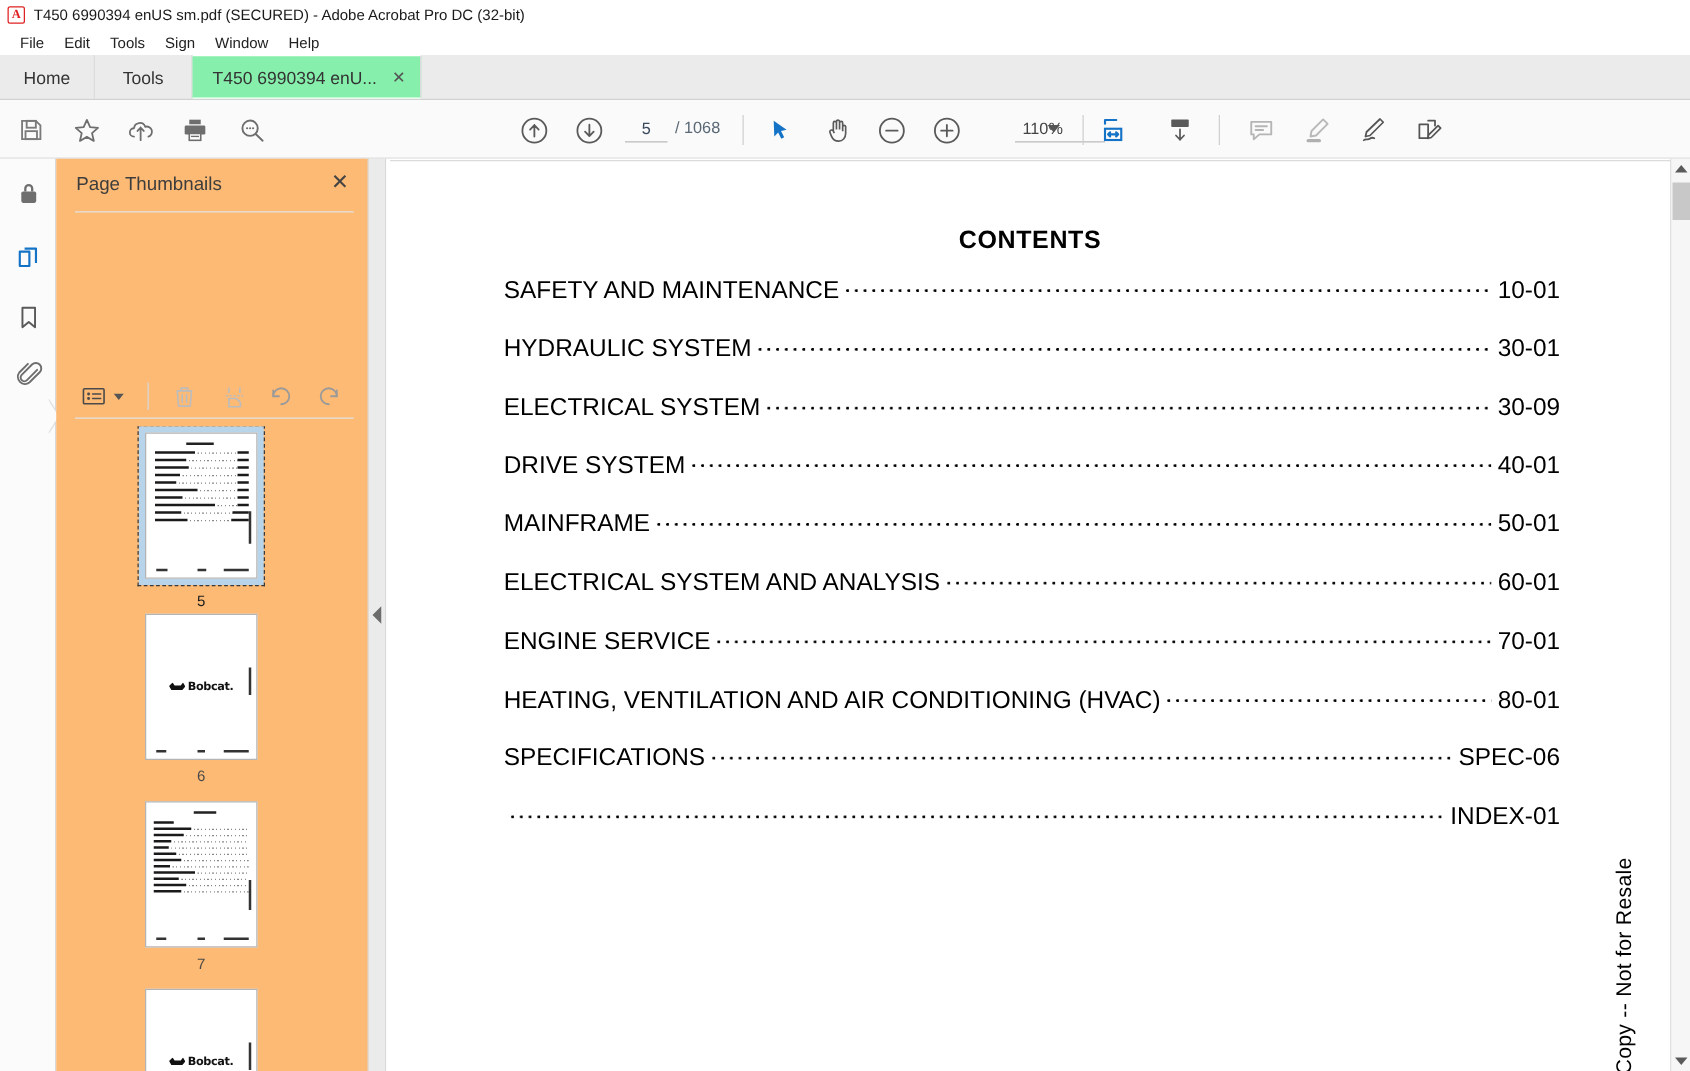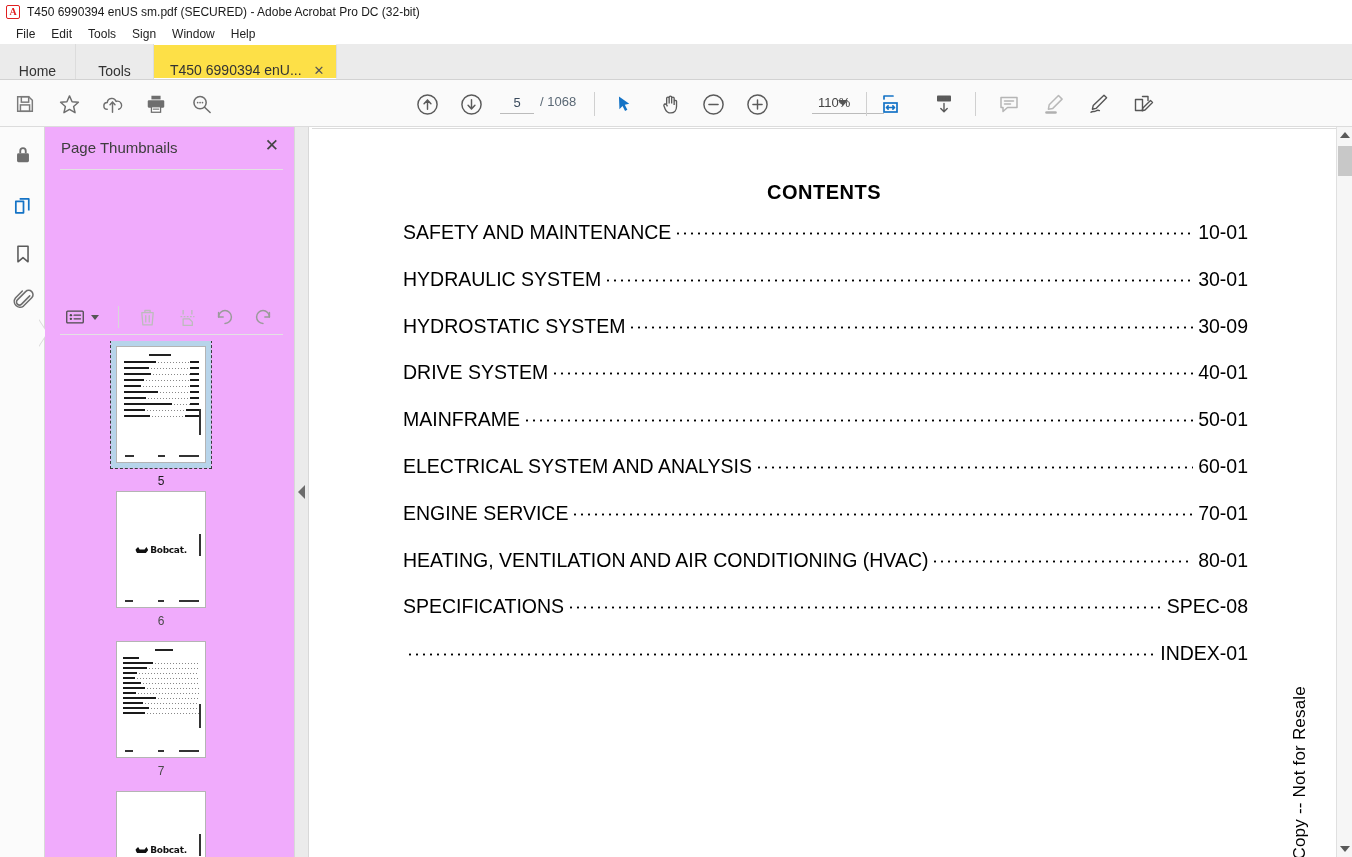--- a/index.html
+++ b/index.html
@@ -40,28 +40,28 @@
   }
 
   
   .tabstrip {
     position: absolute; left: 0; top: 44px; width: 1352px; height: 36px;
     background: #ebebeb;
     border-bottom: 1px solid #d2d2d2;
     display: flex; align-items: stretch;
   }
   .tab {
-    display: flex; align-items: flex-end; justify-content: center;
+    display: flex; align-items: center; justify-content: center;
     font-size: 14px; color: #333; padding: 0 20px; white-space: nowrap;
     border-right: 1px solid #dcdcdc;
   }
   .tab.home { width: 76px; padding: 0; }
   .tab.tools { width: 78px; padding: 0; }
   .tab.doc {
-    background: #fde047; border-top: 1px solid #ffffff;
+    background: #86efac; border-top: 1px solid #ffffff;
     border-bottom: 1px solid #ffffff;
     padding: 0 12px 0 16px; position: relative; gap: 12px;
     min-width: 175px;
   }
   .tab-close { font-size: 13px; color: #555; cursor: pointer; }
 
   
   .toolbar {
     position: absolute; left: 0; top: 80px; width: 1352px; height: 47px;
     background: #fafafa; border-bottom: 1px solid #dcdcdc;
@@ -112,21 +112,21 @@
     position: absolute; left: 38px; top: 192px;
     width: 0; height: 0;
     border-top: 14px solid transparent; border-bottom: 14px solid transparent;
     border-left: 9px solid #fbfbfb;
     filter: drop-shadow(1px 0 0 #d8d8d8);
   }
 
   
   .thumbpanel {
     position: absolute; left: 45px; top: 127px; width: 250px; height: 730px;
-    background: #f0abfc; border-right: 1px solid #d8d8d8;
+    background: #fdba74; border-right: 1px solid #d8d8d8;
   }
   .tp-title {
     position: absolute; left: 16px; top: 12px;
     font-size: 15px; color: #3d3d3d;
   }
   .tp-close {
     position: absolute; right: 15px; top: 10px;
     font-size: 17px; color: #444; cursor: pointer; line-height: 1;
   }
   .tp-rule {
@@ -621,21 +621,21 @@
           <span class="toc-label">SAFETY AND MAINTENANCE</span>
           <span class="toc-leader"></span>
           <span class="toc-page">10-01</span>
         </div>
         <div class="toc-row">
           <span class="toc-label">HYDRAULIC SYSTEM</span>
           <span class="toc-leader"></span>
           <span class="toc-page">30-01</span>
         </div>
         <div class="toc-row">
-          <span class="toc-label">HYDROSTATIC SYSTEM</span>
+          <span class="toc-label">ELECTRICAL SYSTEM</span>
           <span class="toc-leader"></span>
           <span class="toc-page">30-09</span>
         </div>
         <div class="toc-row">
           <span class="toc-label">DRIVE SYSTEM</span>
           <span class="toc-leader"></span>
           <span class="toc-page">40-01</span>
         </div>
         <div class="toc-row">
           <span class="toc-label">MAINFRAME</span>
@@ -653,21 +653,21 @@
           <span class="toc-page">70-01</span>
         </div>
         <div class="toc-row">
           <span class="toc-label">HEATING, VENTILATION AND AIR CONDITIONING (HVAC)</span>
           <span class="toc-leader"></span>
           <span class="toc-page">80-01</span>
         </div>
         <div class="toc-row">
           <span class="toc-label">SPECIFICATIONS</span>
           <span class="toc-leader"></span>
-          <span class="toc-page">SPEC-08</span>
+          <span class="toc-page">SPEC-06</span>
         </div>
         <div class="toc-row">
           <span class="toc-leader"></span>
           <span class="toc-page">INDEX-01</span>
         </div>
       </div>
 
       <div class="resale">Copy -- Not for Resale</div>
     </div>
   </div>

